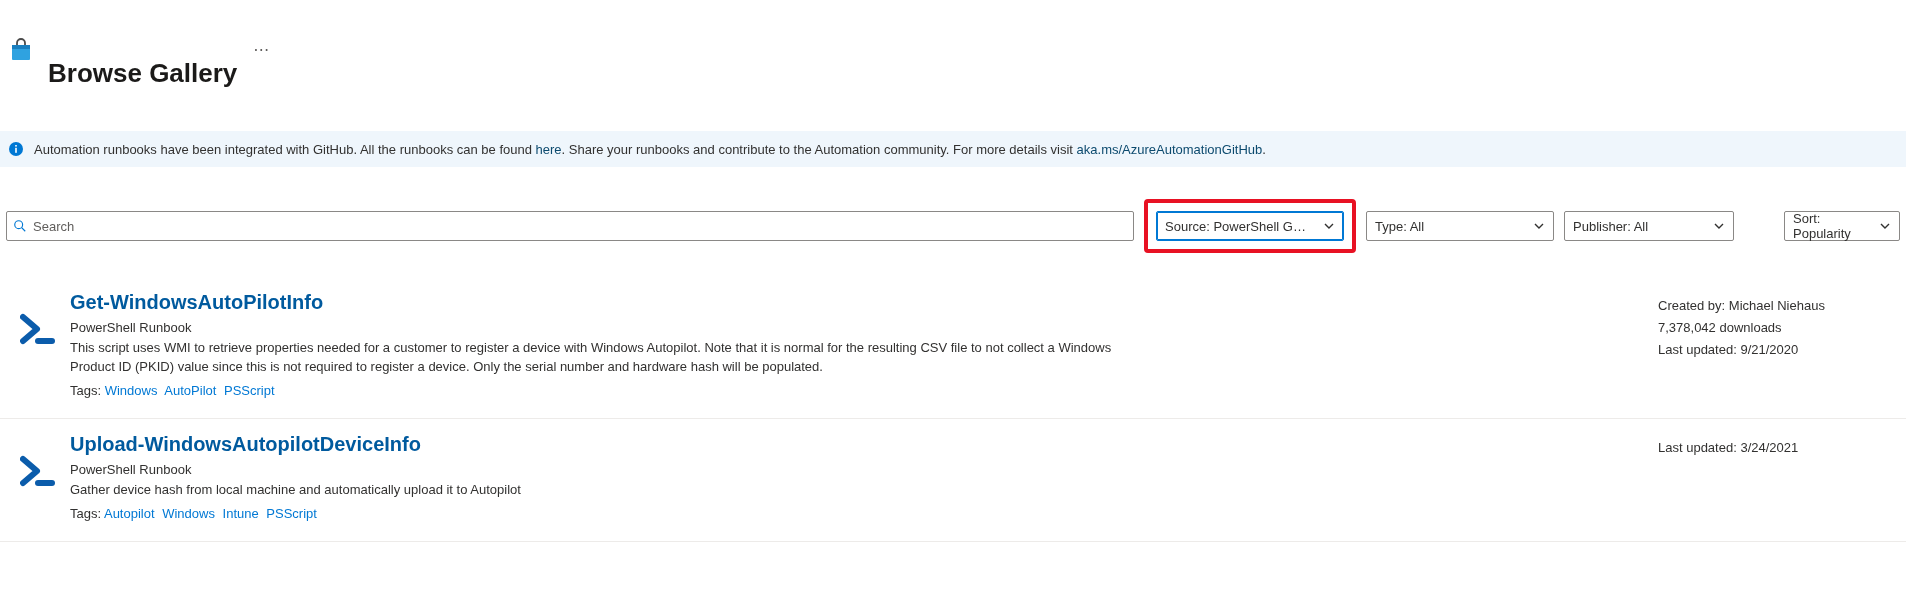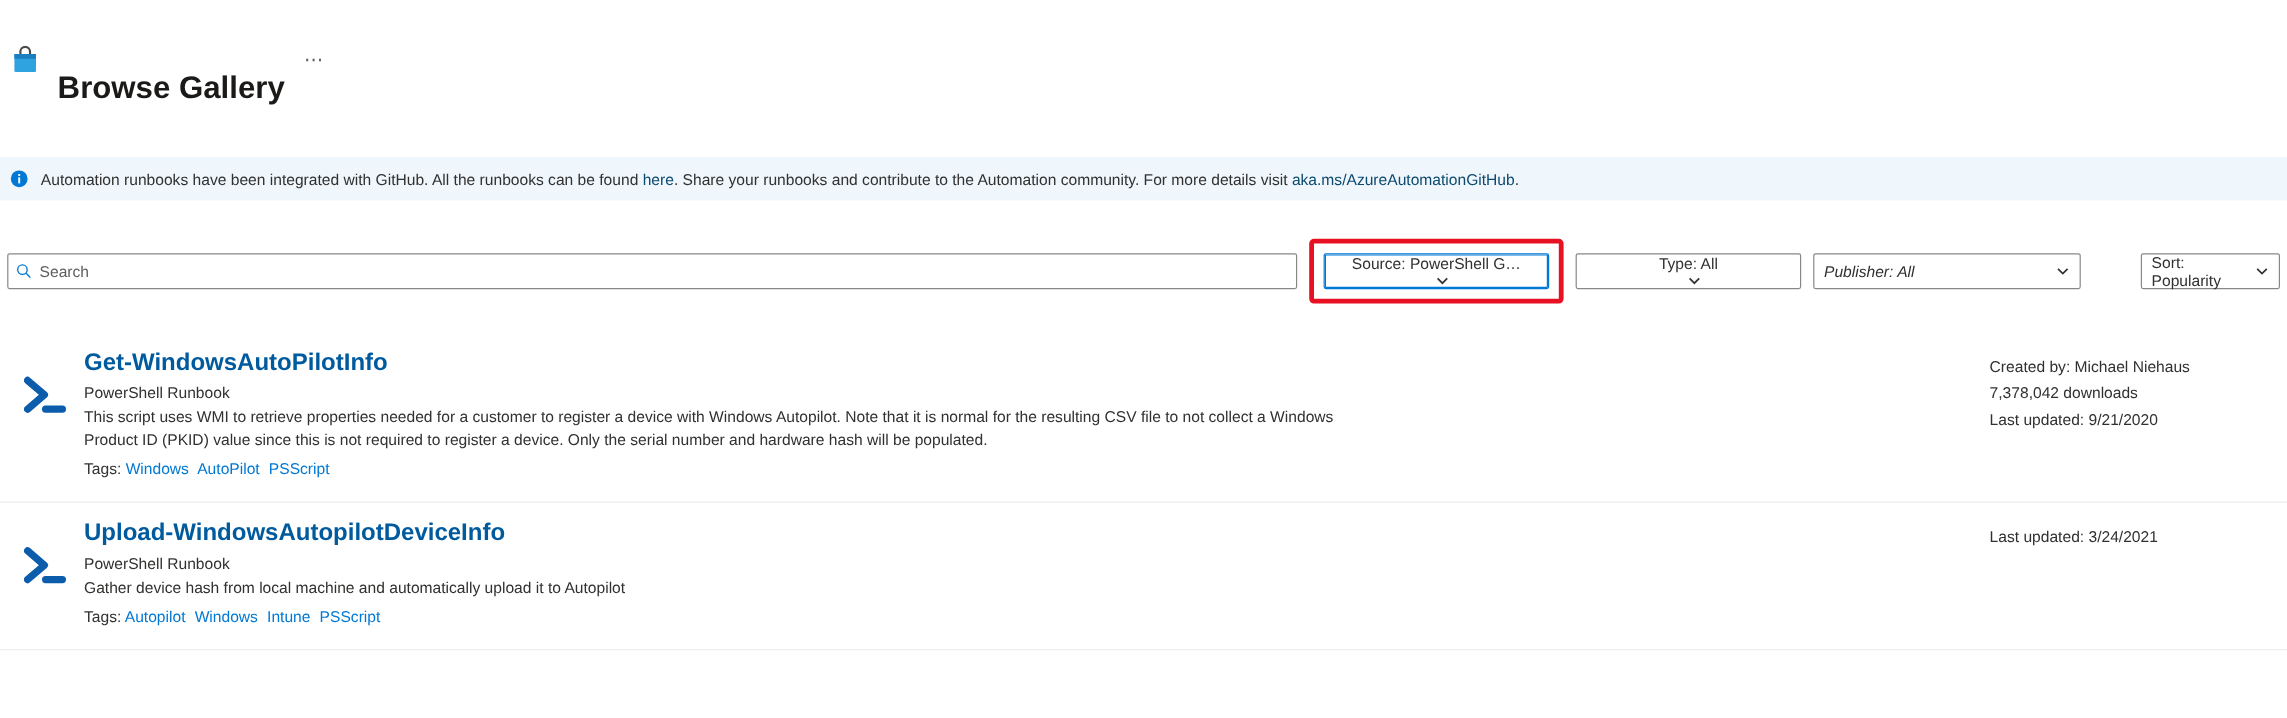--- a/index.html
+++ b/index.html
@@ -97,25 +97,25 @@
     display: flex;
     align-items: center;
     justify-content: space-between;
     padding: 0 8px;
     color: #323130;
     font-size: 13px;
     cursor: pointer;
     background:#fff;
   }
   .dropdown .chev { margin-left: 10px; display:flex; }
-  .dropdown.selected { border: 1px solid #0078d4; box-shadow: inset 0 0 0 1px #0078d4; flex-direction: column; }
+  .dropdown.selected { border: 1px solid #0078d4; box-shadow: inset 0 0 0 1px #0078d4; }
 
   .dd-source { width: 188px; }
-  .dd-type { width: 188px; flex-direction: column; }
-  .dd-publisher { width: 223px; font-style: italic; }
+  .dd-type { width: 188px; }
+  .dd-publisher { width: 170px; }
   .dd-sort { width: 116px; margin-left: 40px; }
 
   
   .results {
     margin-top: 24px;
   }
   .result {
     display: flex;
     padding: 14px 8px 20px 8px;
     border-bottom: 1px solid #edebe9;

